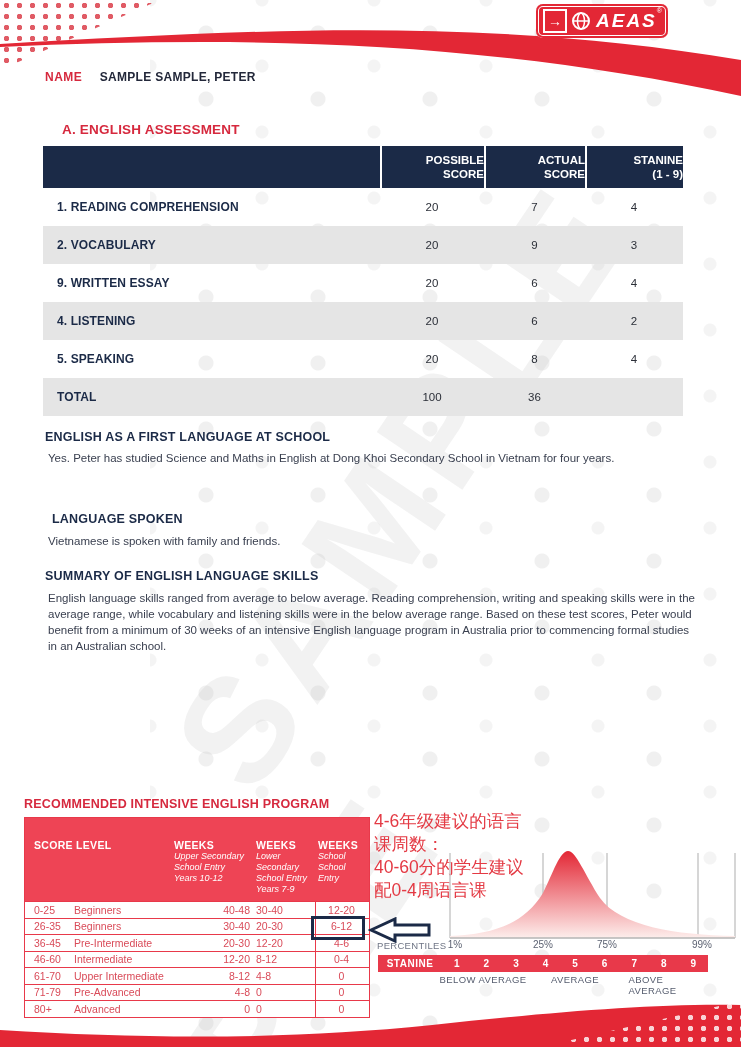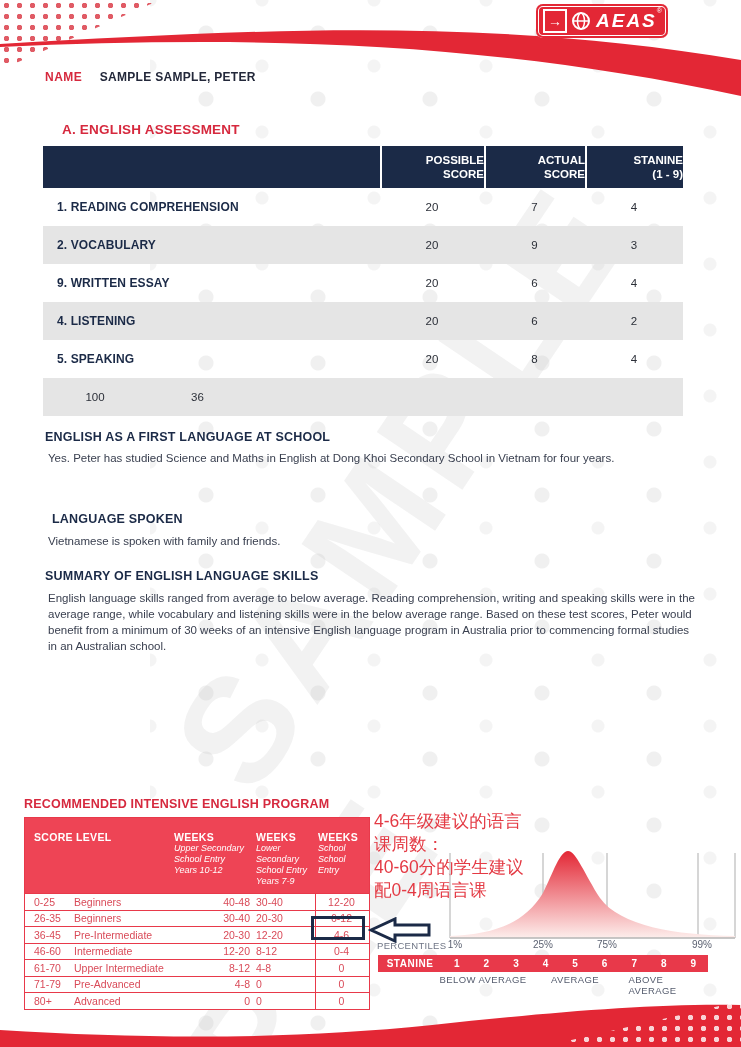--- a/index.html
+++ b/index.html
@@ -56,21 +56,21 @@
   .st-cell-num.n3{width:98px;}
 
   
   .txt-head{position:absolute;left:45px;color:#1b2a47;font-weight:bold;font-size:12.5px;letter-spacing:.2px;}
   .txt-body{position:absolute;left:48px;width:648px;color:#3a4050;font-size:11.5px;line-height:16px;}
 
   
   .program-title{left:24px;top:797px;font-size:12.5px;}
   .program-table{position:absolute;left:24px;top:817px;width:346px;border:1.5px solid #e8394a;
     box-sizing:border-box;background:#fff;}
-  .pt-header{display:flex;background:#ee4455;color:#fff;padding:12px 0 5px 0;}
+  .pt-header{display:flex;background:#ee4455;color:#fff;padding:20px 0 5px 0;}
   .pt-h{box-sizing:border-box;padding:1px 3px;}
   .pt-h .t{font-weight:bold;font-size:10.5px;letter-spacing:.3px;}
   .pt-h .s{font-style:italic;font-size:9px;line-height:11px;}
   .pt-h.h0{width:146px;padding-left:9px;}
   .pt-h.h1{width:82px;}
   .pt-h.h2{width:62px;}
   .pt-h.h3{width:52px;}
   .pt-row{display:flex;border-top:1px solid #e8394a;color:#d94a58;font-size:10.5px;
     height:15.5px;align-items:center;}
   .pt-c{box-sizing:border-box;padding:0 3px;white-space:nowrap;}
@@ -179,20 +179,21 @@
       <div class="st-cell-num n2">6</div>
       <div class="st-cell-num n3">2</div>
     </div>
     <div class="st-row">
       <div class="st-cell-label">5. SPEAKING</div>
       <div class="st-cell-num">20</div>
       <div class="st-cell-num n2">8</div>
       <div class="st-cell-num n3">4</div>
     </div>
     <div class="st-row alt">
+      <div class="st-cell-label">TOTAL</div>
       <div class="st-cell-num">100</div>
       <div class="st-cell-num n2">36</div>
       <div class="st-cell-num n3"></div>
     </div>
   </div>
 
   <div class="txt-head" style="top:430px;">ENGLISH AS A FIRST LANGUAGE AT SCHOOL</div>
   <div class="txt-body" style="top:450px;">Yes. Peter has studied Science and Maths in English at Dong Khoi Secondary School in Vietnam for four years.</div>
 
   <div class="txt-head" style="top:512px;padding-left:7px;">LANGUAGE SPOKEN</div>

